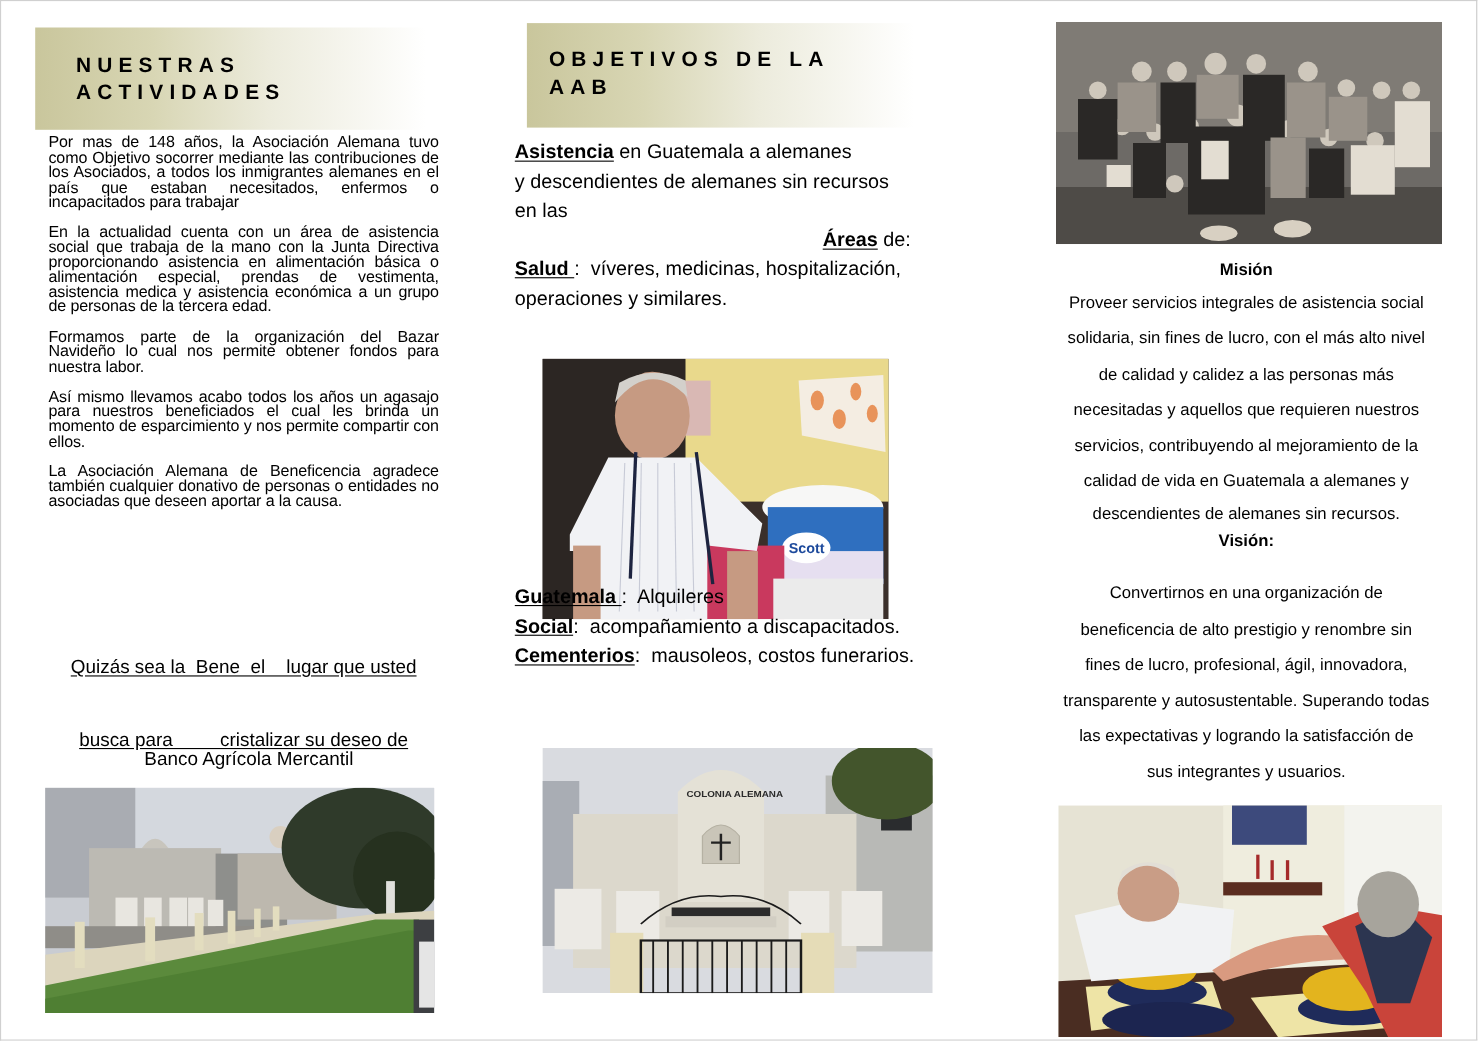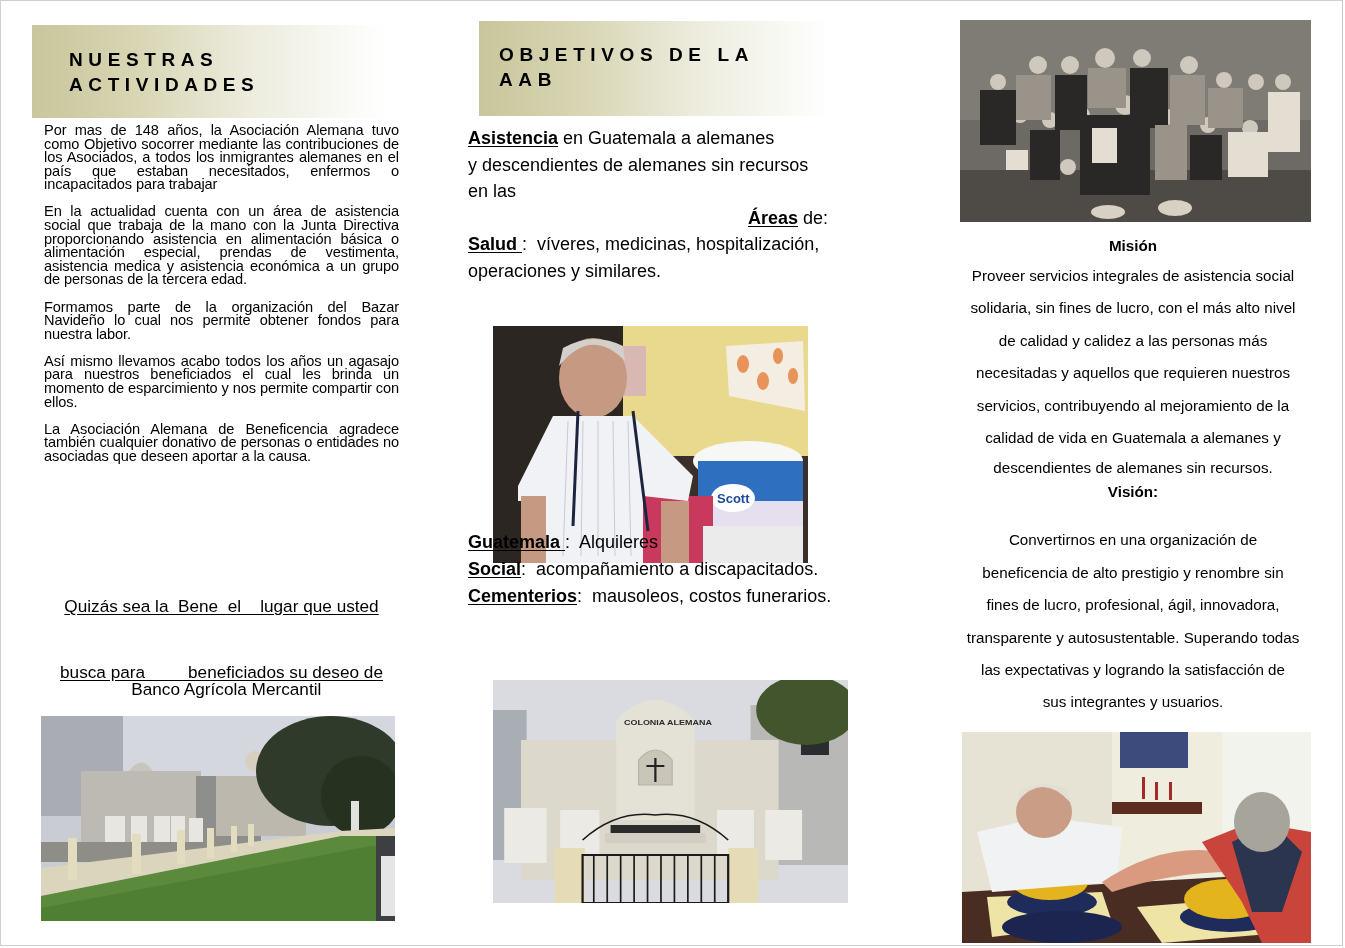--- a/index.html
+++ b/index.html
@@ -42,21 +42,21 @@
 <div class="abs justify" style="left:44px; top:124px; width:355px;">
   <p class="para">Por mas de 148 años, la Asociación Alemana tuvo como Objetivo socorrer mediante las contribuciones de los Asociados, a todos los inmigrantes alemanes en el país que estaban necesitados, enfermos o incapacitados para trabajar</p>
   <p class="para">En la actualidad cuenta con un área de asistencia social que trabaja de la mano con la Junta Directiva proporcionando asistencia en alimentación básica o alimentación especial, prendas de vestimenta, asistencia medica y asistencia económica a un grupo de personas de la tercera edad.</p>
   <p class="para">Formamos parte de la organización del Bazar Navideño lo cual nos permite obtener fondos para nuestra labor.</p>
   <p class="para">Así mismo llevamos acabo todos los años un agasajo para nuestros beneficiados el cual les brinda un momento de esparcimiento y nos permite compartir con ellos.</p>
   <p class="para">La Asociación Alemana de Beneficencia agradece también cualquier donativo de personas o entidades no asociadas que deseen aportar a la causa.</p>
 </div>
 
 <div class="abs donation" style="left:40px; top:551px; width:363px; white-space:pre;">
   <div><span class="u">Quizás sea la  Bene  el    lugar que usted</span></div>
-  <div><span class="u">busca para         beneficiados su deseo de</span></div>
+  <div><span class="u">busca para         cristalizar su deseo de</span></div>
   <div><span class="u"><span>ayudar al prójimo .  </span><b>Donativos</b><span> a nombre</span></span></div>
   <div><span class="u">de: Asociación Alemana de Beneficencia</span></div>
 </div>
 
 <div class="abs bank" style="left:40px; top:659px; width:363px; white-space:pre;">
   <div style="display:inline-block;">Banco Agrícola Mercantil</div><br>
   <div style="display:inline-block;">Cuenta No.  49-0171727-8</div>
 </div>
 
 <div class="abs photo" style="left:41px; top:716px; width:354px; height:205px;">

